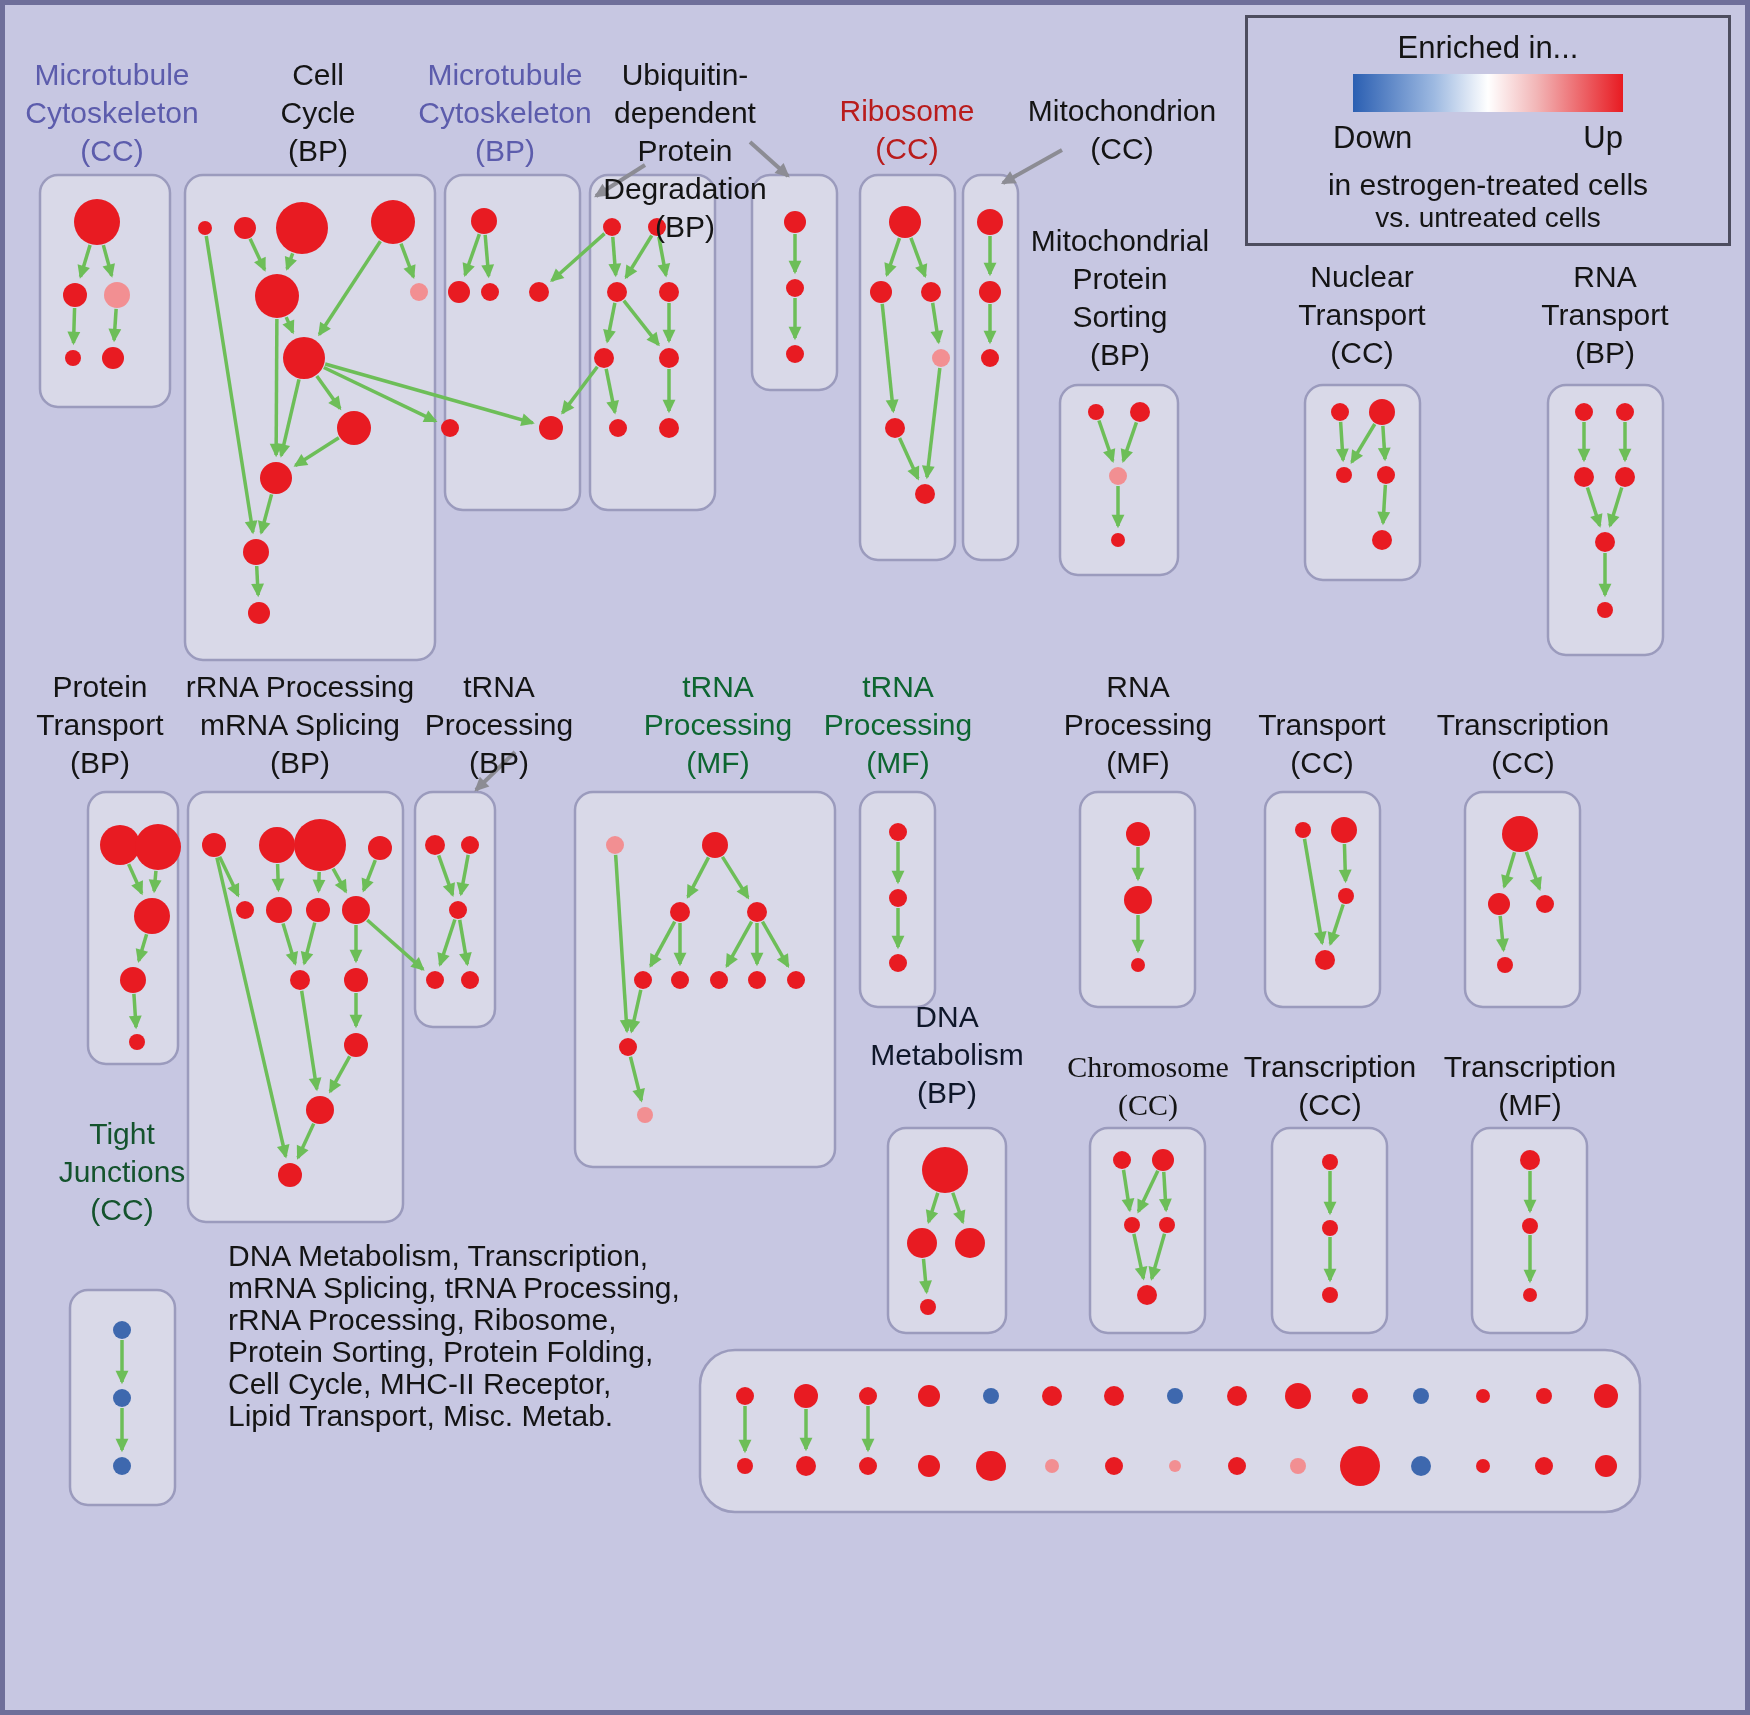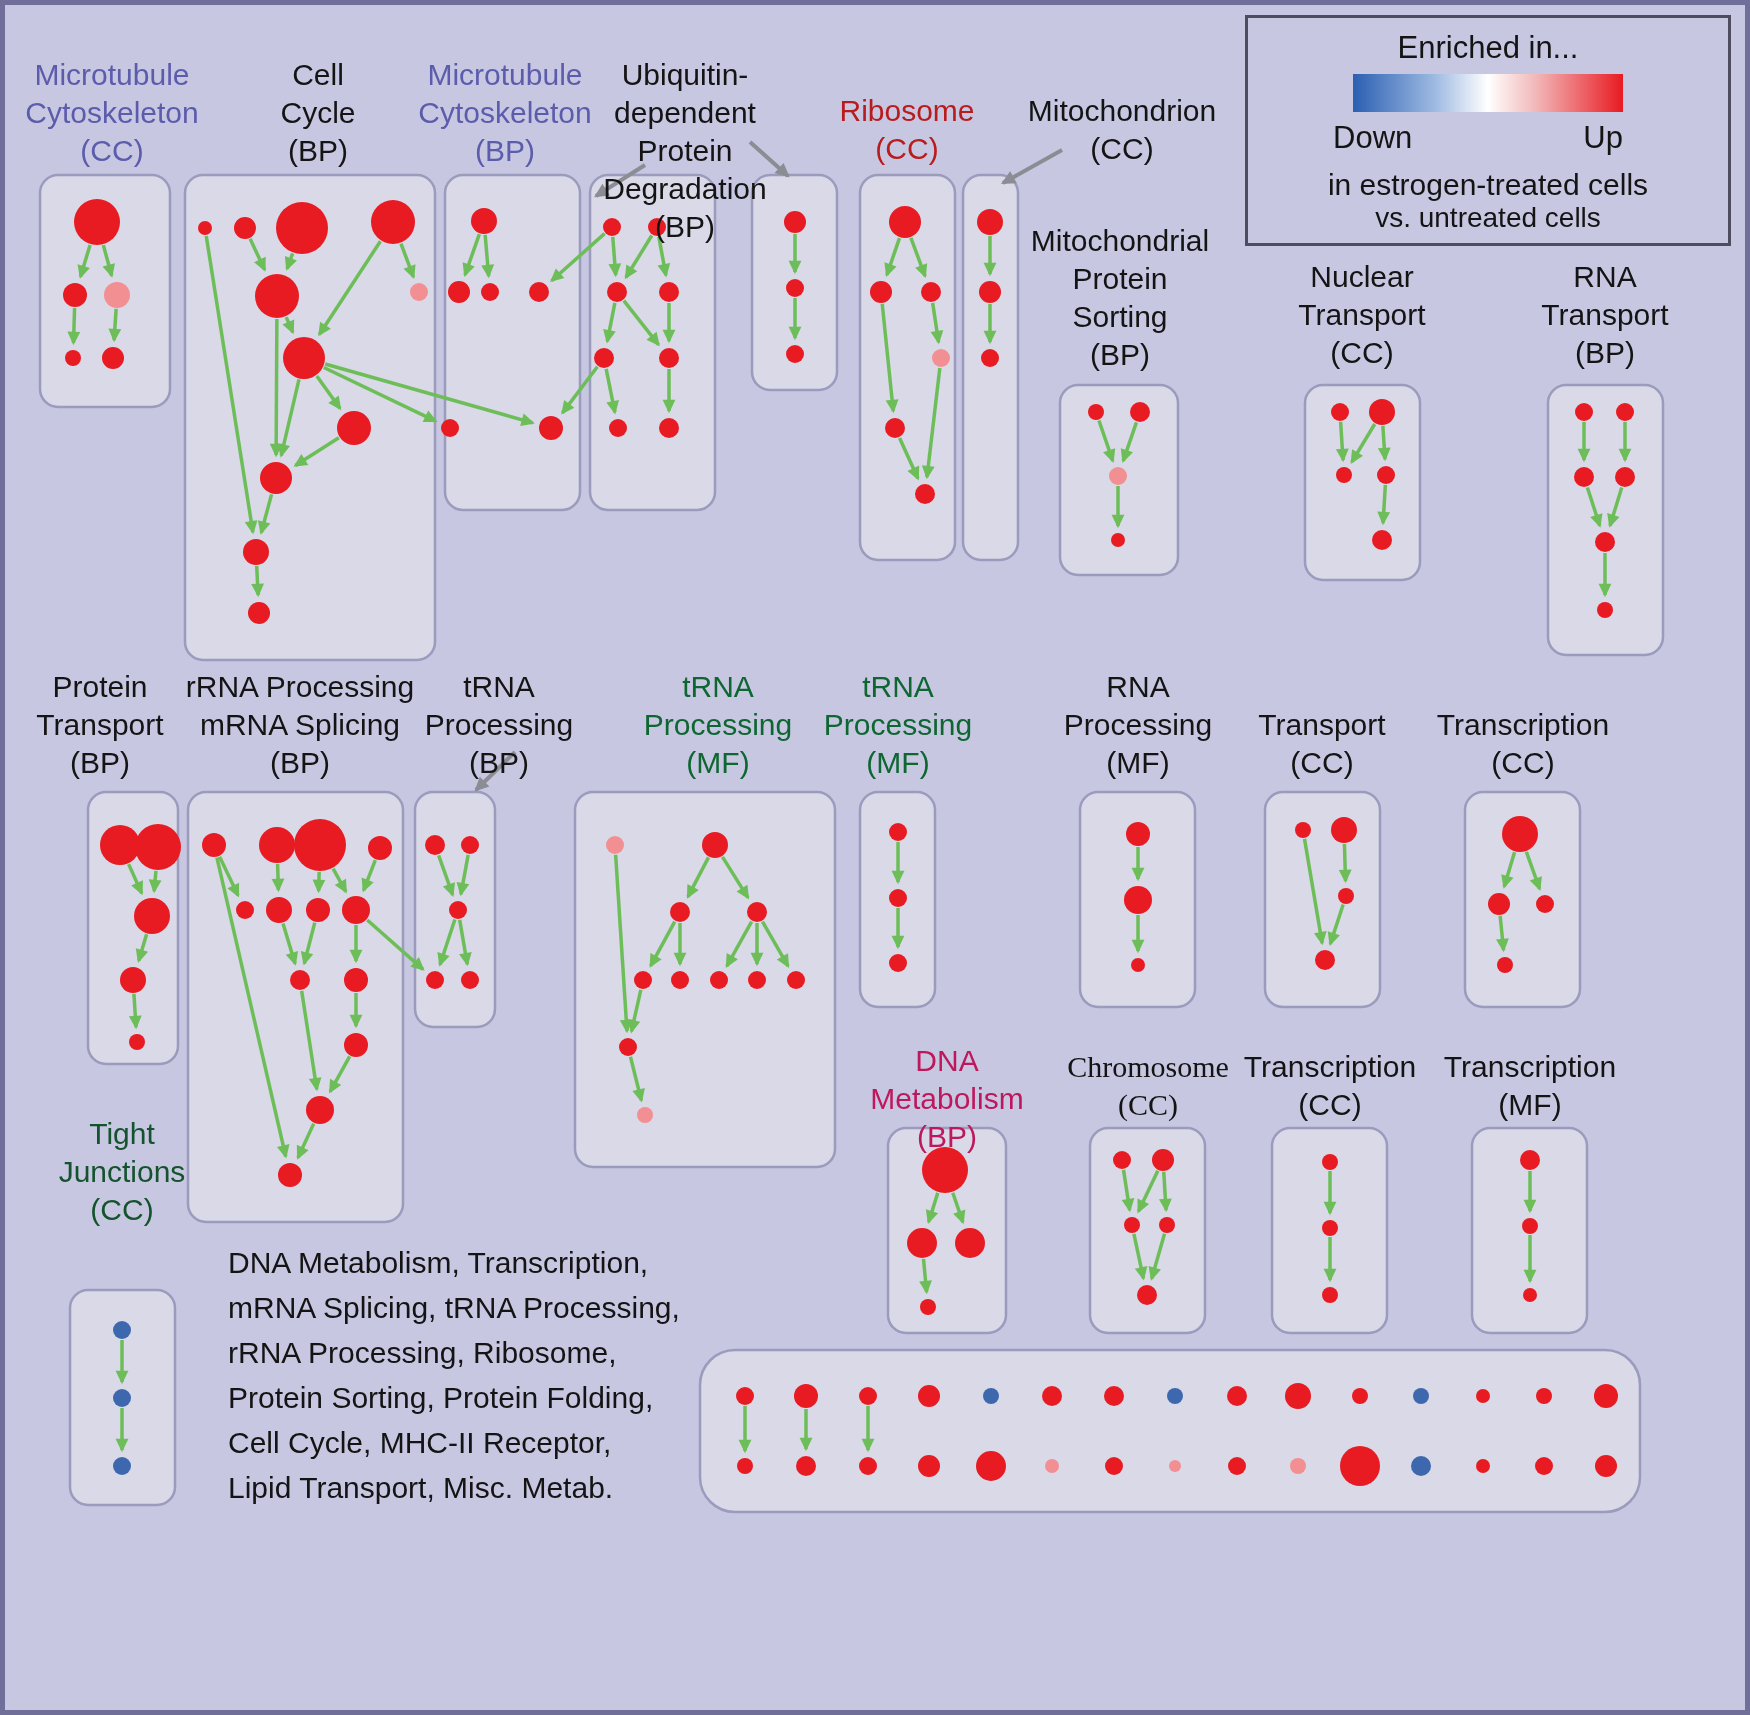--- a/index.html
+++ b/index.html
@@ -10,21 +10,21 @@
   #labels{position:absolute;left:0;top:0;width:100%;height:100%;pointer-events:none}
   .graph-label{position:absolute;transform:translateX(-50%);text-align:center;
                font-size:30px;line-height:38px;white-space:pre-line}
   #legend{position:absolute;left:1245px;top:15px;width:480px;height:225px;border:3px solid #4d4d5f}
   .legend-title{position:absolute;top:12px;left:0;width:100%;text-align:center;font-size:31px;color:#141414}
   #legend-bar{position:absolute;left:105px;top:56px;width:270px;height:38px}
   .legend-down{position:absolute;left:85px;top:102px;font-size:31px;color:#141414}
   .legend-up{position:absolute;left:375px;top:102px;transform:translateX(-100%);font-size:31px;color:#141414}
   .legend-line1{position:absolute;top:150px;left:0;width:100%;text-align:center;font-size:30px;color:#141414}
   .legend-line2{position:absolute;top:184px;left:0;width:100%;text-align:center;font-size:28px;color:#141414}
-  #misc-caption{position:absolute;left:228px;top:1240px;font-size:30px;line-height:45px;white-space:pre-line}
+  #misc-caption{position:absolute;left:228px;top:1240px;font-size:30px;line-height:32px;white-space:pre-line}
 </style>
 </head>
 <body>
 
 <div id="figure" style="background: rgb(199, 199, 226);">
 
   <svg id="graph" width="1750" height="1715" viewBox="0 0 1750 1715">
     <defs>
       <marker id="arrow-green" viewBox="0 0 14 14" refX="11.5" refY="7" markerWidth="15" markerHeight="15" orient="auto" markerUnits="userSpaceOnUse">
         <path id="arrow-head-green" d="M1,1 L13.5,7 L1,13 Z" fill="#6dbe58"></path>
@@ -380,21 +380,21 @@
       <div class="graph-label" style="left: 898px; top: 668px; color: rgb(14, 102, 49);">tRNA
 Processing
 (MF)</div>
       <div class="graph-label" style="left: 1138px; top: 668px; color: rgb(20, 20, 20);">RNA
 Processing
 (MF)</div>
       <div class="graph-label" style="left: 1322px; top: 706px; color: rgb(20, 20, 20);">Transport
 (CC)</div>
       <div class="graph-label" style="left: 1523px; top: 706px; color: rgb(20, 20, 20);">Transcription
 (CC)</div>
-      <div class="graph-label" style="left: 947px; top: 1042px; color: #be185d;">DNA
+      <div class="graph-label" style="left: 947px; top: 998px; color: #0f172a;">DNA
 Metabolism
 (BP)</div>
       <div class="graph-label" style="left: 1148px; top: 1048px; color: rgb(20, 20, 20); font-family: Liberation Serif, serif;">Chromosome
 (CC)</div>
       <div class="graph-label" style="left: 1330px; top: 1048px; color: rgb(20, 20, 20);">Transcription
 (CC)</div>
       <div class="graph-label" style="left: 1530px; top: 1048px; color: rgb(20, 20, 20);">Transcription
 (MF)</div>
       <div class="graph-label" style="left: 122px; top: 1115px; color: #14532d;">Tight
 Junctions

